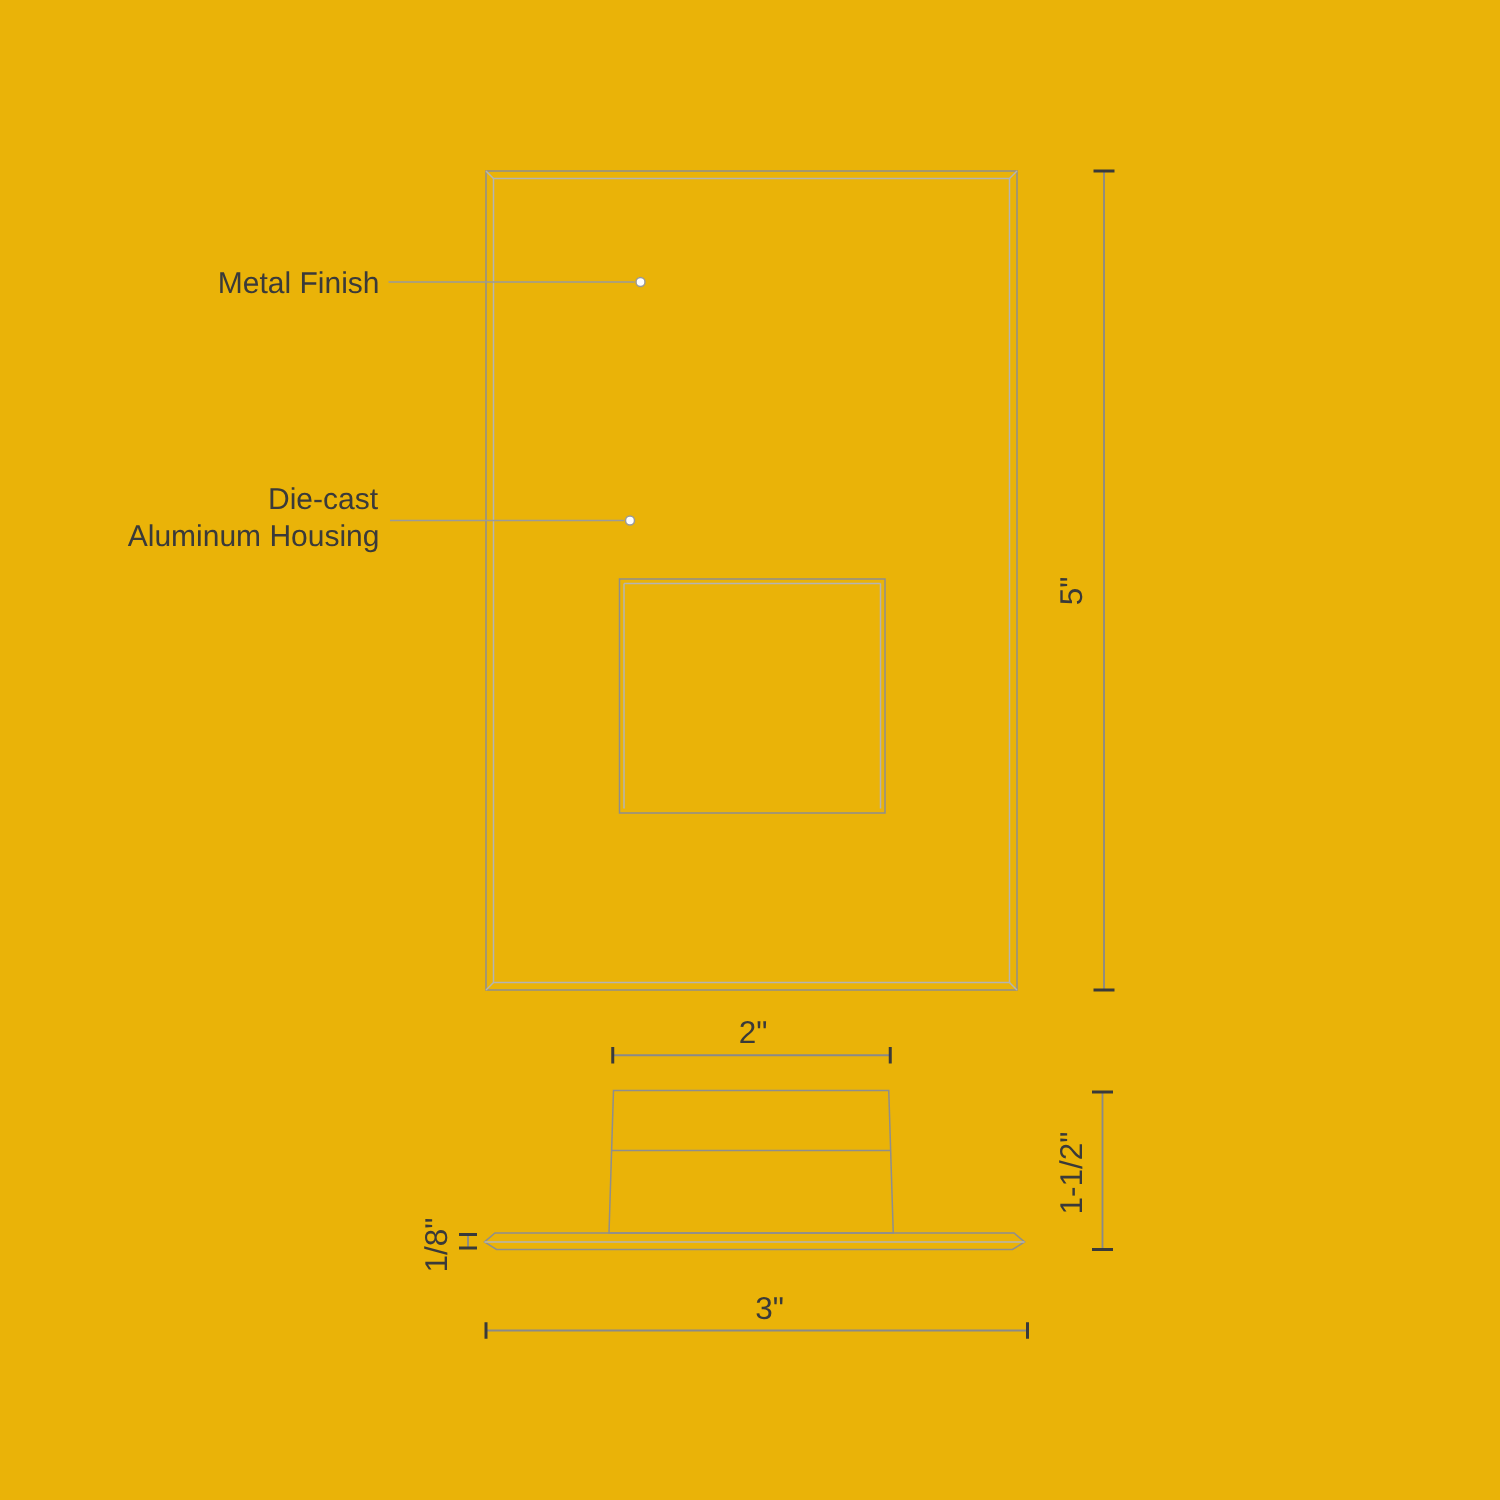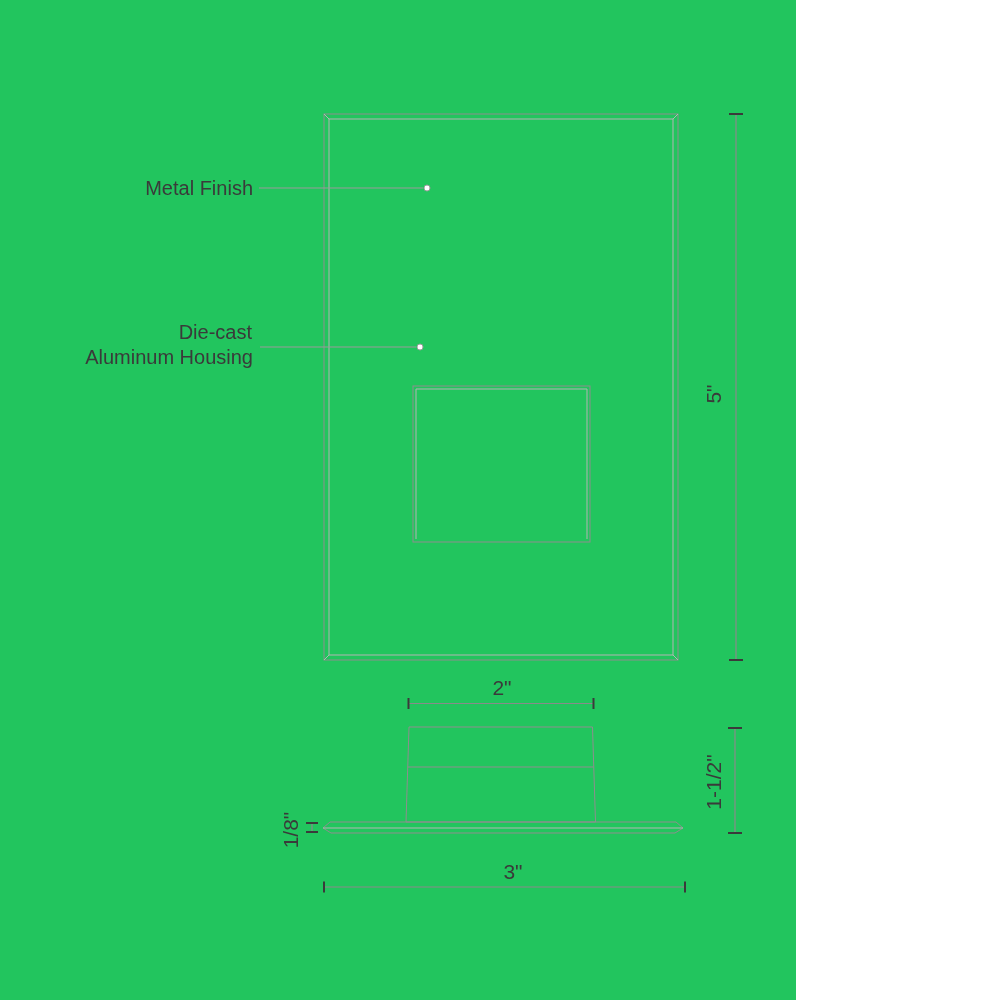--- a/index.html
+++ b/index.html
@@ -5,23 +5,23 @@
   html, body {
     margin: 0;
     padding: 0;
     width: 1000px;
     height: 1000px;
     background: #ffffff;
     overflow: hidden;
   }
   .stage {
     position: relative;
-    width: 796px;
+    width: 1000px;
     height: 1000px;
-    background: #22c55e;
+    background: #eab308;
   }
   svg {
     display: block;
   }
   svg text {
     font-family: "Liberation Sans", sans-serif;
     fill: #3a3a3a;
     stroke: none;
   }
   .label-text  { font-size: 20px; }

